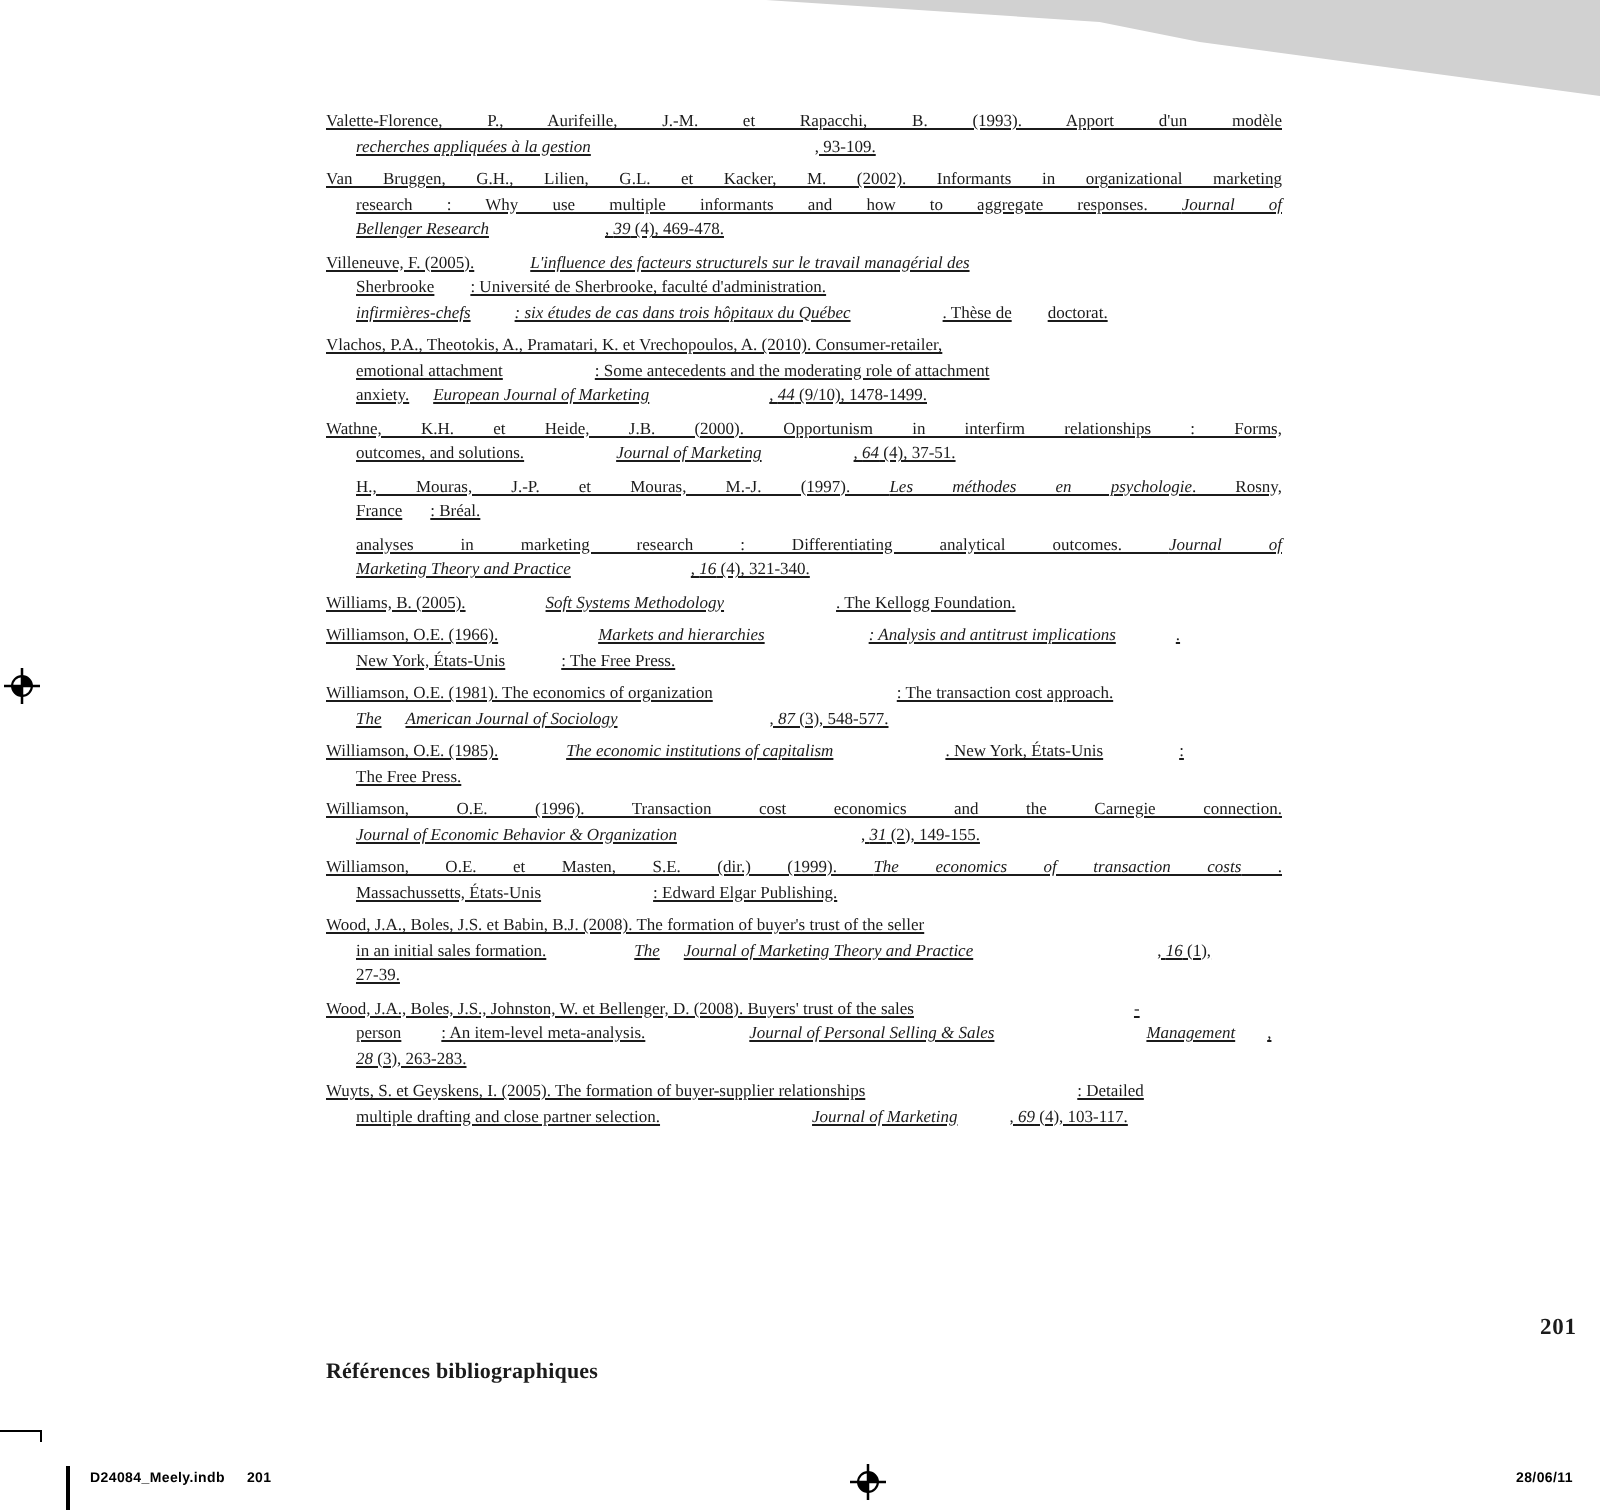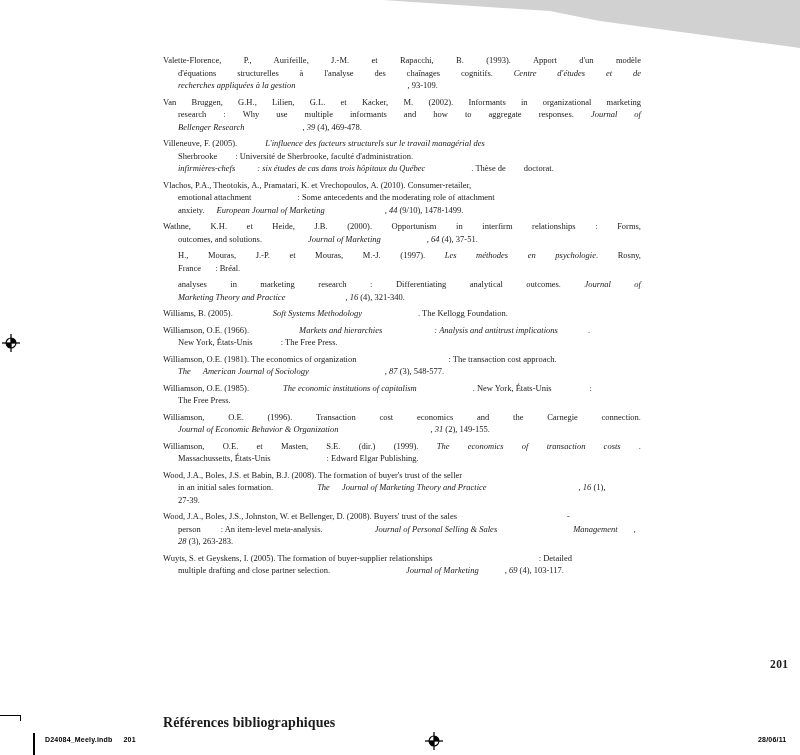--- a/index.html
+++ b/index.html
@@ -11,28 +11,28 @@
   .wedge{
     position:absolute;left:383px;top:0;width:417px;height:50px;
     clip-path:polygon(0 0, 100% 0, 100% 96%, 52% 42%, 40% 22%);
   }
   
   .refs{
     position:absolute;left:163px;top:54px;width:478px;
     font-size:8.5px;line-height:12.5px;
   }
   .ref-entry{margin-bottom:4px;}
-  .ref-line{height:12.5px;white-space:nowrap;overflow:visible;}
+  .ref-line{height:12.5px;white-space:nowrap;overflow:visible;text-decoration:underline;}
   .ref-line.just{white-space:normal;text-align:justify;text-align-last:justify;width:478px;}
   .ref-line.ind{margin-left:15px;}
   .ref-line.just.ind{width:463px;}
   .gap{display:inline-block;height:1px;}
   .it{font-style:italic;}
   
-  .footer-title{position:absolute;left:163px;top:715px;font-weight:bold;font-size:14px;letter-spacing:0.1px;}
+  .footer-title{position:absolute;left:163px;top:680px;font-weight:bold;font-size:11px;letter-spacing:0.1px;}
   .page-num{position:absolute;left:770px;top:658px;font-weight:bold;font-size:11.5px;letter-spacing:0.4px;}
   
   .corner-mark{position:absolute;left:0;top:715px;width:20px;height:5px;
     border-top:1.6px solid #000;border-right:1.6px solid #000;}
   .slug-vline{position:absolute;left:33px;top:733px;width:1.5px;height:22px;background:#000;}
   .slug-text{position:absolute;left:45px;top:736px;font-family:"Liberation Sans",sans-serif;
     font-size:7px;font-weight:bold;color:#000;letter-spacing:0.2px;}
   .slug-text .pg{margin-left:11px;}
   .slug-date{position:absolute;left:758px;top:736px;font-family:"Liberation Sans",sans-serif;
     font-size:7px;font-weight:bold;color:#000;letter-spacing:0.2px;}
@@ -43,21 +43,20 @@
 </head>
 <body>
 
 <div class="canvas" style="color: rgb(27, 27, 27);">
 
   <div class="wedge" style="background: rgb(209, 209, 209);"></div>
 
   <div class="refs">
       <div class="ref-entry">
         <div class="ref-line just"><span>Valette-Florence, P., Aurifeille, J.-M. et Rapacchi, B. (1993). Apport d'un modèle</span></div>
-        <div class="ref-line just ind"><span>d'équations structurelles à l'analyse des chaînages cognitifs. </span><span class="it">Centre d'études et de</span></div>
         <div class="ref-line plain ind"><span class="it">recherches appliquées à la gestion</span><span class="gap" style="width: 112px;"></span><span>, 93-109.</span></div>
       </div>
       <div class="ref-entry">
         <div class="ref-line just"><span>Van Bruggen, G.H., Lilien, G.L. et Kacker, M. (2002). Informants in organizational marketing</span></div>
         <div class="ref-line just ind"><span>research : Why use multiple informants and how to aggregate responses. </span><span class="it">Journal of</span></div>
         <div class="ref-line plain ind"><span class="it">Bellenger Research</span><span class="gap" style="width: 58px;"></span><span>, </span><span class="it">39</span><span> (4), 469-478.</span></div>
       </div>
       <div class="ref-entry">
         <div class="ref-line plain"><span>Villeneuve, F. (2005).</span><span class="gap" style="width: 28px;"></span><span class="it">L'influence des facteurs structurels sur le travail managérial des</span></div>
         <div class="ref-line plain ind"><span>Sherbrooke</span><span class="gap" style="width: 18px;"></span><span>: Université de Sherbrooke, faculté d'administration.</span></div>

